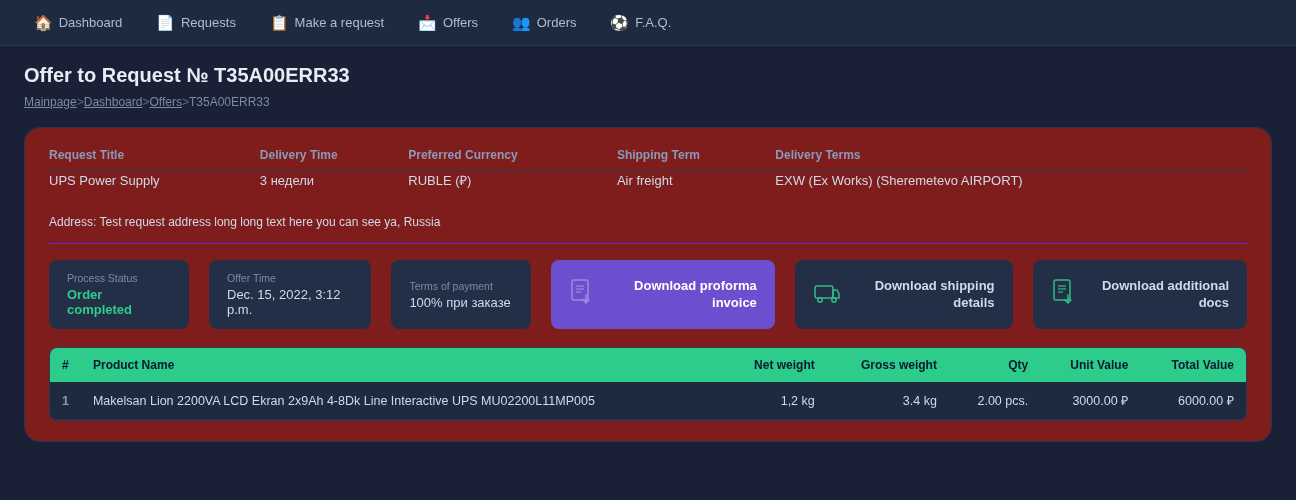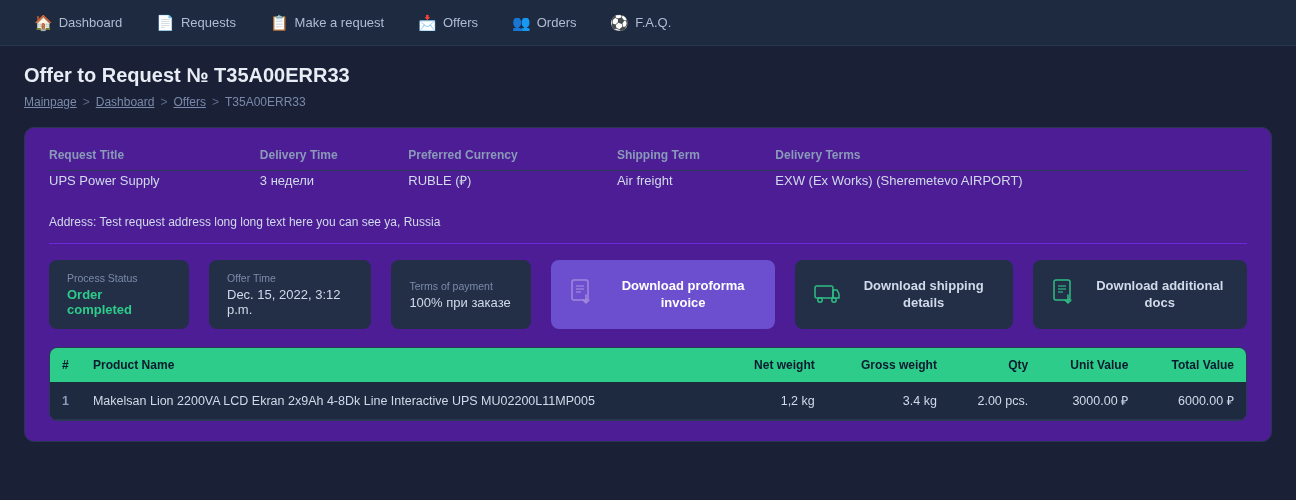--- a/index.html
+++ b/index.html
@@ -43,37 +43,36 @@
     .page-title {
       font-size: 20px;
       font-weight: 600;
       color: #e8edf5;
       margin-bottom: 8px;
     }
 
     .breadcrumb {
       display: flex;
       align-items: center;
-      gap: 6px;
       font-size: 12px;
       color: #7a8aaa;
       margin-bottom: 18px;
     }
     .breadcrumb a {
       color: #7a8aaa;
       text-decoration: underline;
       cursor: pointer;
     }
     .breadcrumb .sep { color: #5a6a88; }
     .breadcrumb .current { color: #7a8aaa; }
 
     
     .card {
-      background: #4c1d95;
-      border-radius: 10px;
+      background: #7f1d1d;
+      border-radius: 16px;
       padding: 20px 24px;
       border: 1px solid #2a3550;
     }
 
     
     .info-table {
       width: 100%;
       border-collapse: collapse;
       margin-bottom: 16px;
     }
@@ -134,21 +133,21 @@
     }
 
     .action-btn {
       display: flex;
       align-items: center;
       gap: 12px;
       padding: 12px 18px;
       border-radius: 8px;
       cursor: pointer;
       min-width: 155px;
-      text-align: center;
+      text-align: right;
       border: none;
       font-family: inherit;
     }
     .action-btn.purple {
       background: #6b4fcf;
       color: #fff;
     }
     .action-btn.dark {
       background: #232f47;
       color: #d0daea;

